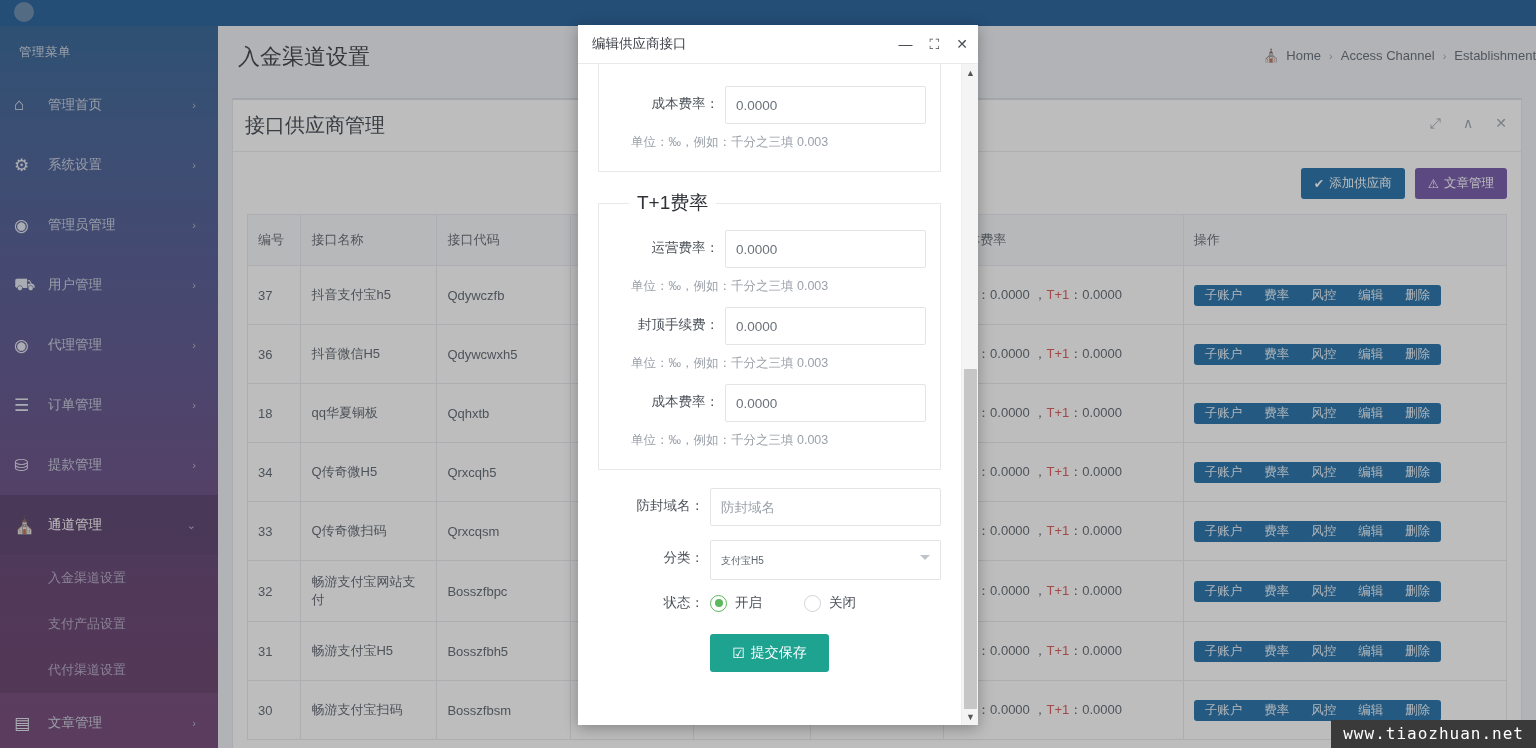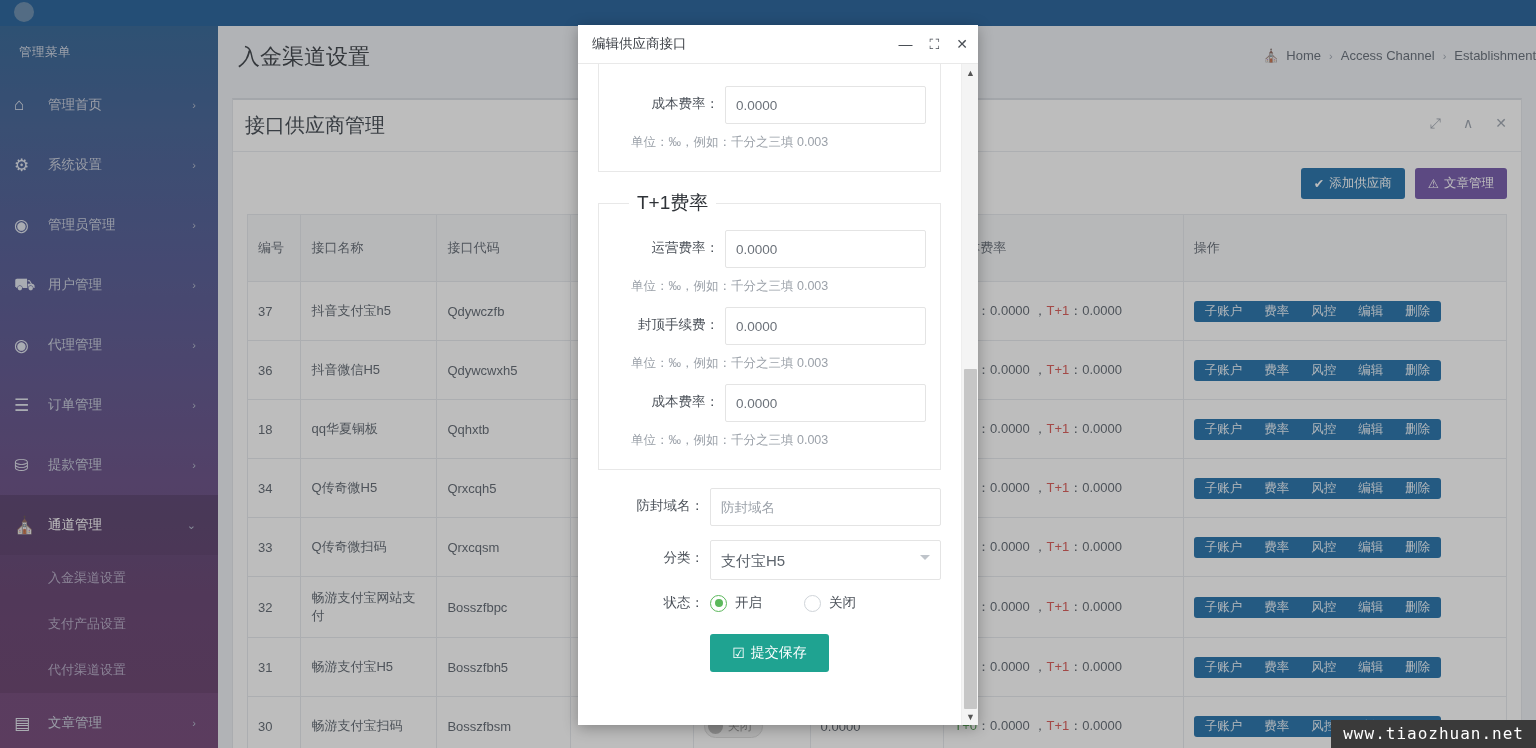--- a/index.html
+++ b/index.html
@@ -87,21 +87,21 @@
     font-family: "Liberation Sans", sans-serif; display: inline-flex; align-items: center; gap: 5px;
   }
   .btn-blue { background: #1b6ca8; }
   .btn-purple { background: #6f52a8; }
 
   
   .tbl-wrap { padding: 0 14px; }
   table.grid { width: 100%; border-collapse: collapse; table-layout: fixed; }
   table.grid th {
     background: #f7f8fa; border: 1px solid #e6e9ed; font-weight: 400;
-    font-size: 13px; color: #5d656f; text-align: left; padding: 24px 10px; vertical-align: middle;
+    font-size: 13px; color: #5d656f; text-align: left; padding: 16px 10px; vertical-align: middle;
   }
   table.grid td {
     border: 1px solid #e6e9ed; font-size: 13px; color: #5a626c;
     padding: 12px 10px; vertical-align: middle; height: 59px;
   }
   .col-id { width: 48px; }
   .col-name { width: 122px; }
   .col-code { width: 120px; }
   .col-x1 { width: 110px; }
   .col-x2 { width: 105px; }
@@ -159,21 +159,21 @@
   .finput {
     flex: 1; height: 38px; border: 1px solid #e4e4e4; border-radius: 2px;
     font-size: 13.5px; color: #6c727a; padding: 0 10px;
     font-family: "Liberation Sans", sans-serif; background: #fff;
   }
   .finput::placeholder { color: #9aa0a8; }
   .fhint { font-size: 12.5px; color: #9ba1a9; padding: 4px 0 12px 18px; }
   .fsel-wrap { flex: 1; position: relative; }
   .fsel {
     width: 100%; height: 40px; border: 1px solid #e4e4e4; border-radius: 2px;
-    font-size: 15px; color: #5d646c; padding: 0 30px 0 10px; background: #fff;
+    font-size: 10px; color: #5d646c; padding: 0 30px 0 10px; background: #fff;
     -webkit-appearance: none; appearance: none;
     font-family: "Liberation Sans", sans-serif;
   }
   .fsel-arrow {
     position: absolute; right: 11px; top: 15px; width: 0; height: 0;
     border-left: 5px solid transparent; border-right: 5px solid transparent;
     border-top: 5px solid #bfc4ca; pointer-events: none;
   }
   .radio-row { display: flex; align-items: center; margin: 14px 0 0 0; }
   .radio-row .flabel { padding-top: 0; }

